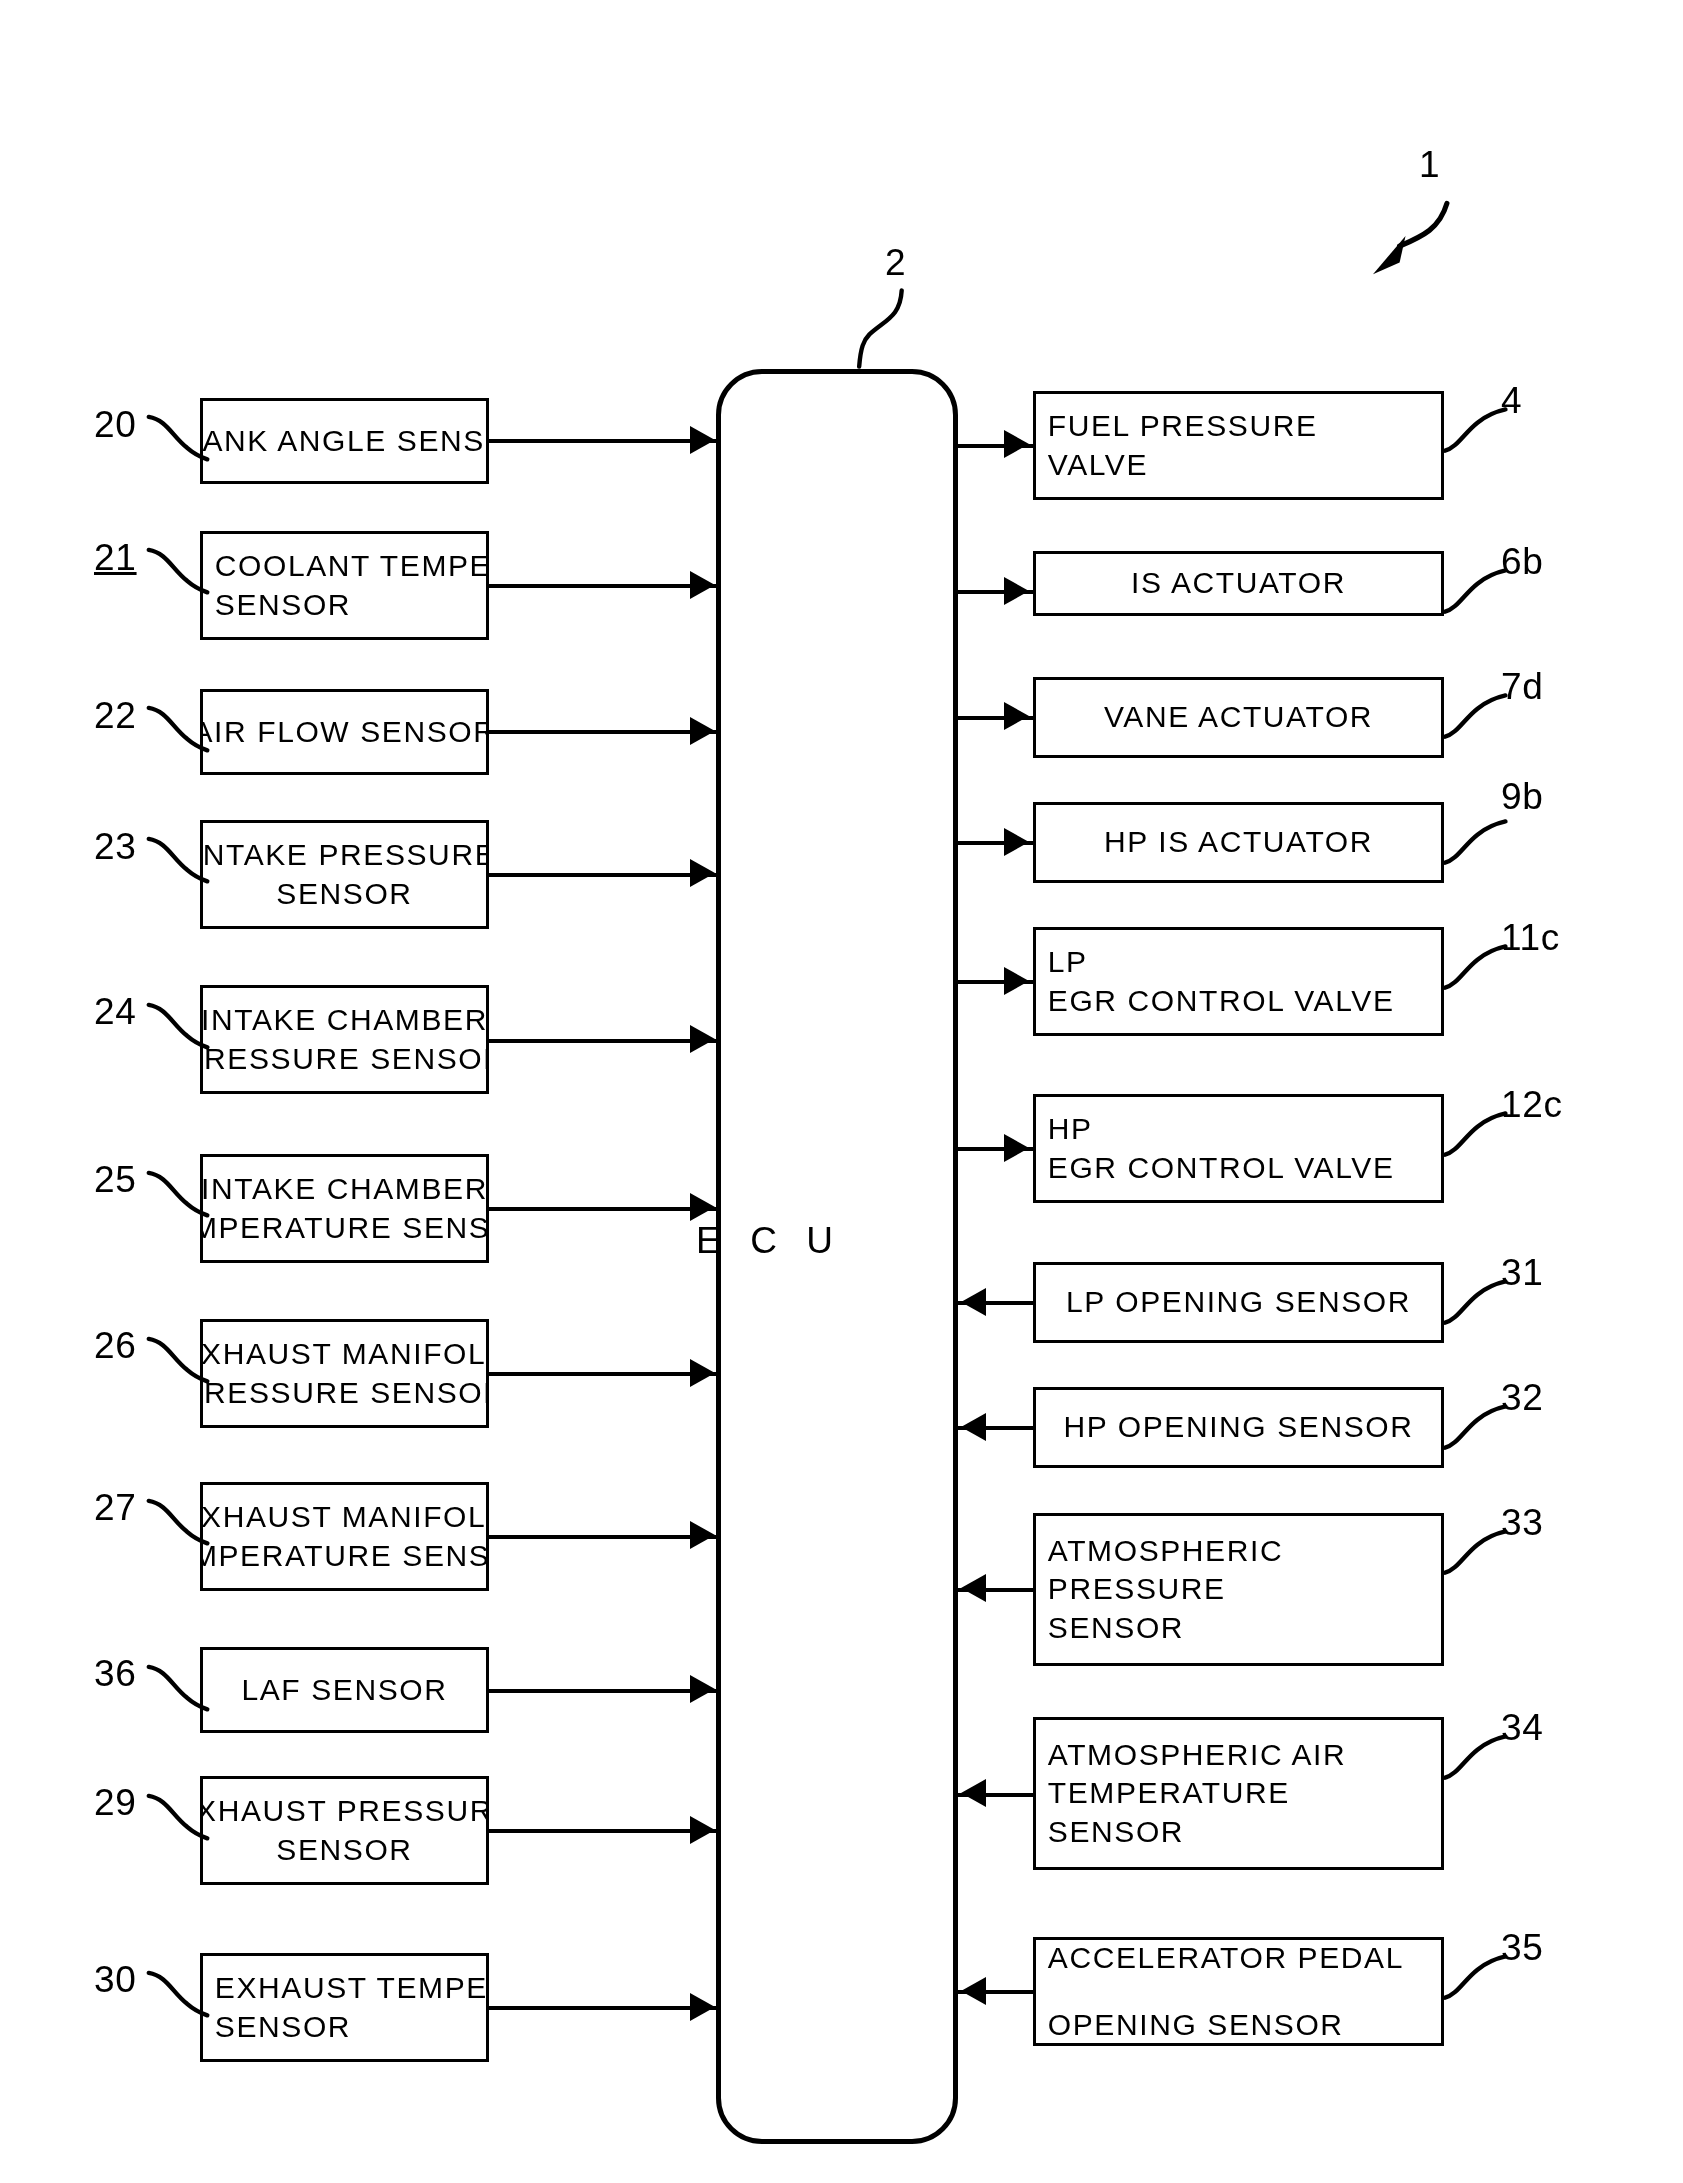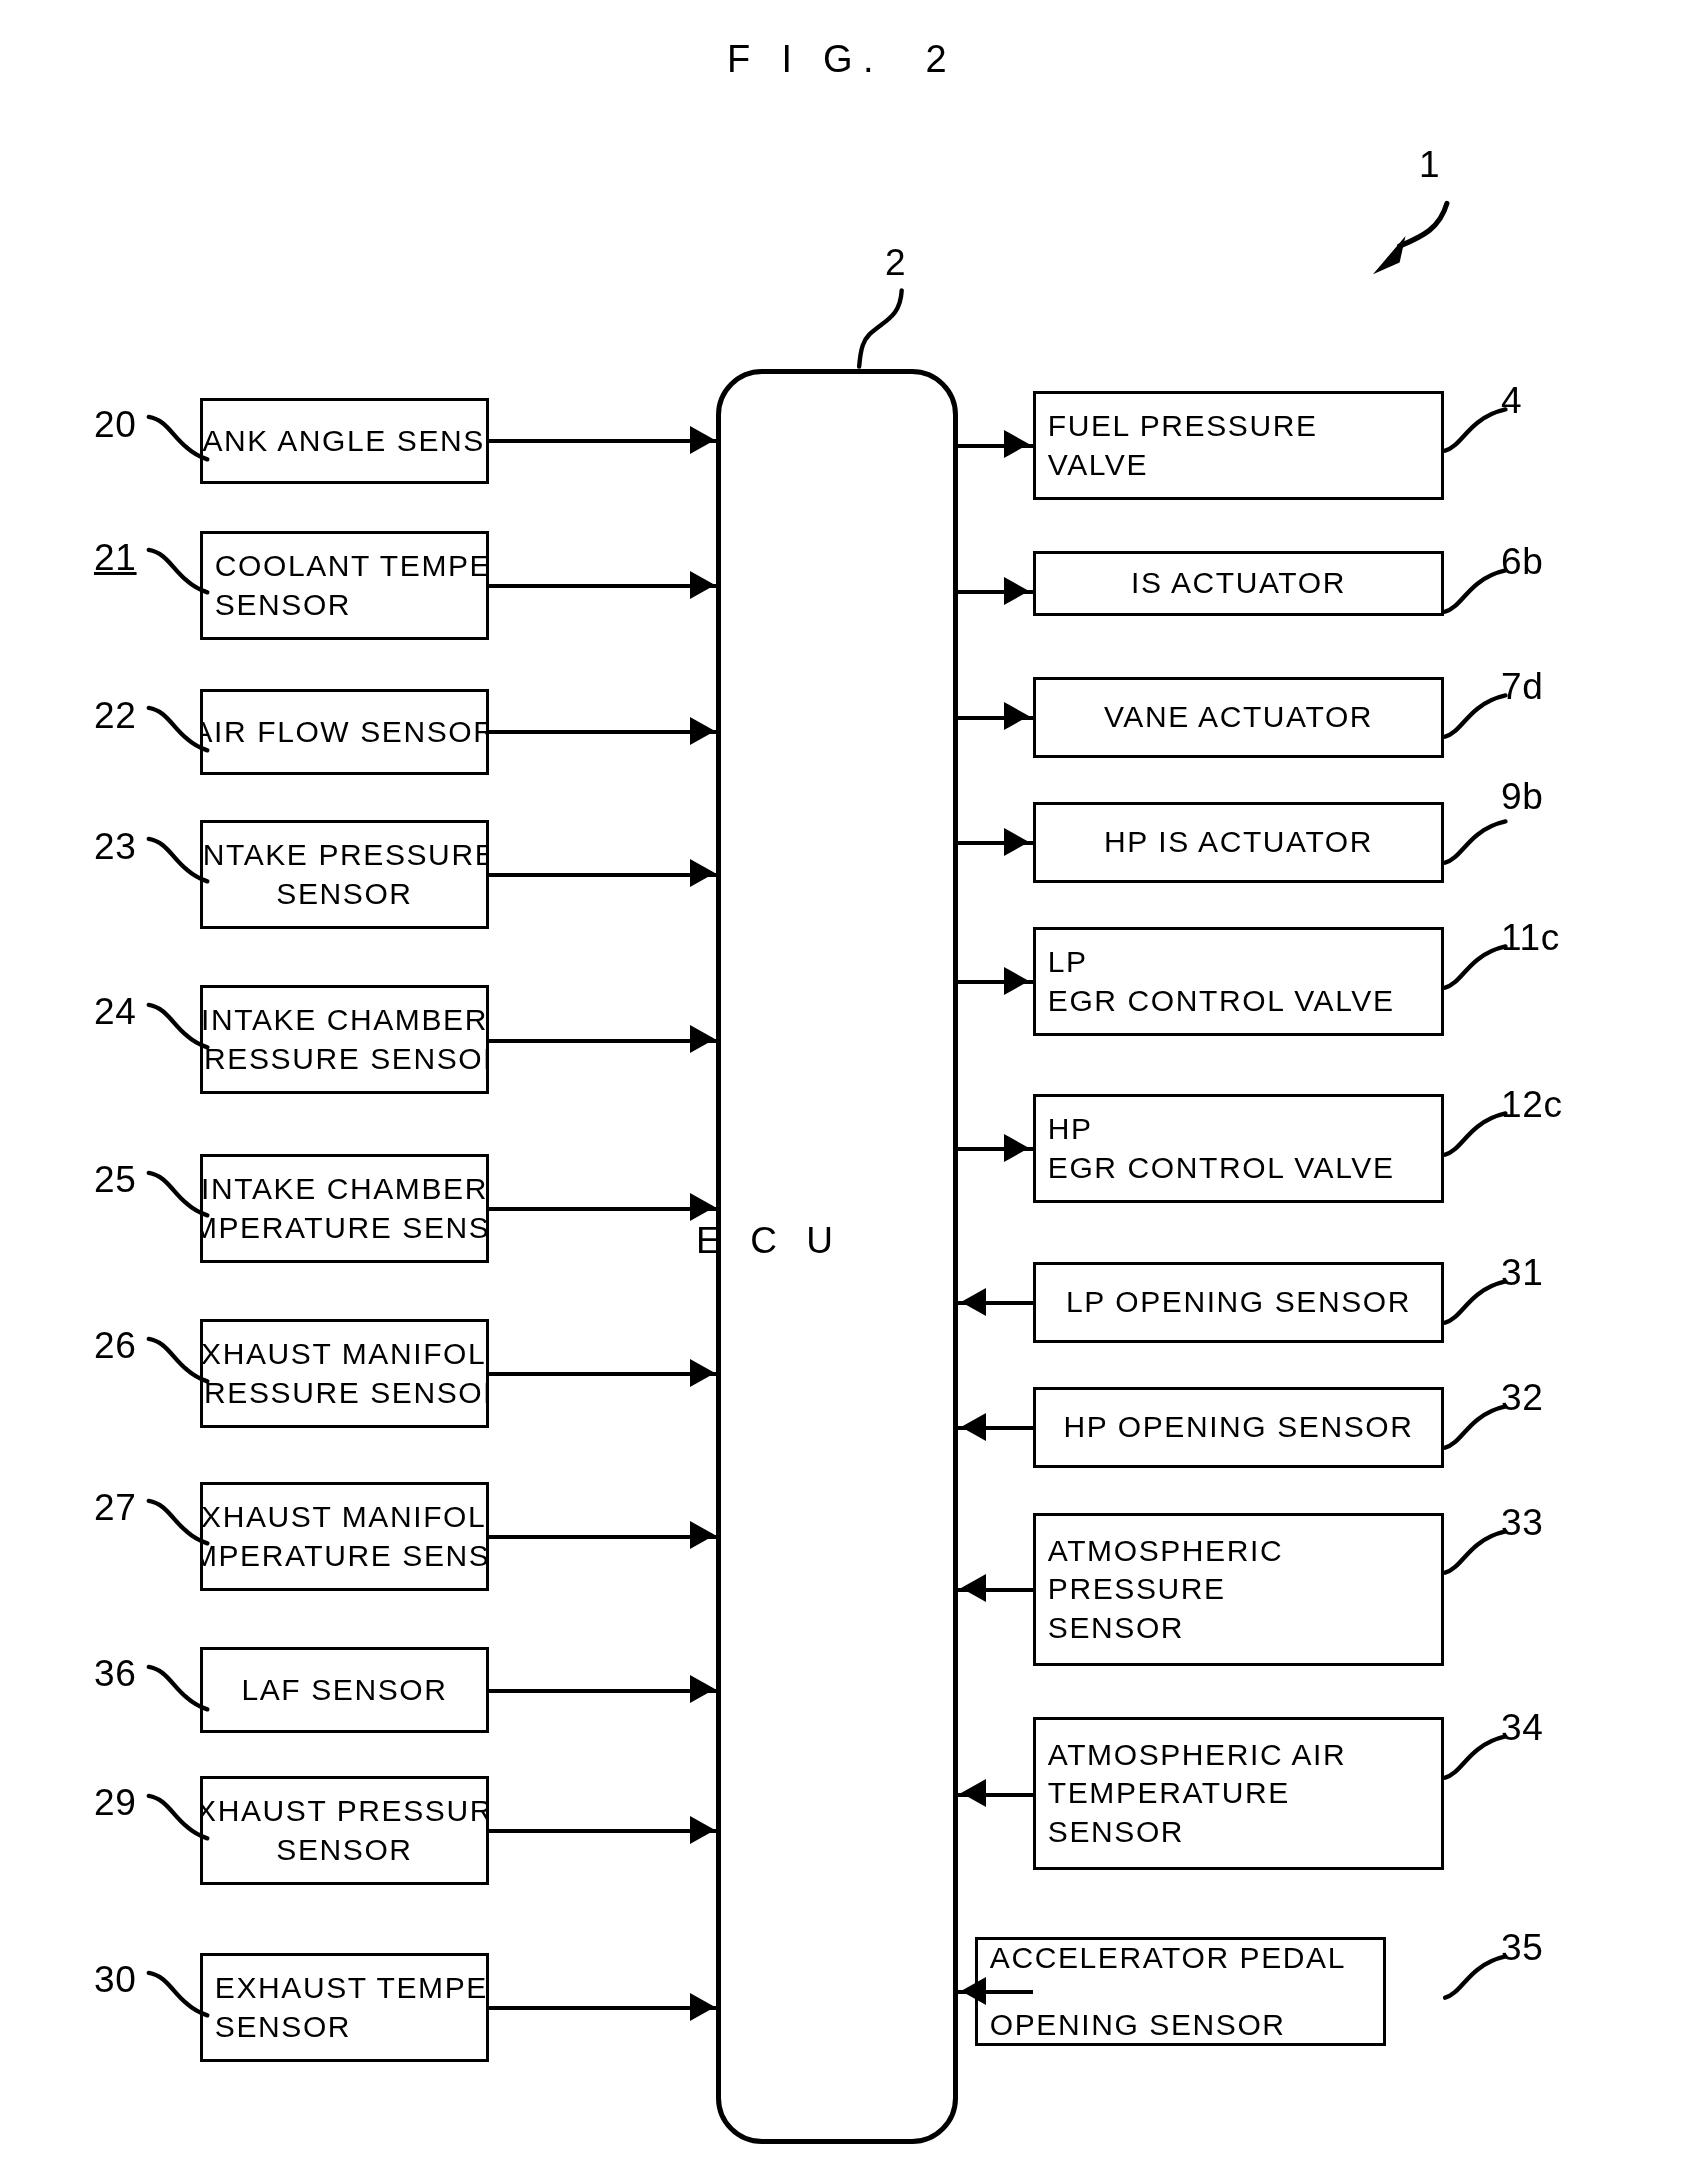--- a/index.html
+++ b/index.html
@@ -102,21 +102,20 @@
     font-weight: 400;
   }
   .ref-lead { position: absolute; overflow: visible; }
   .ref-lead svg { display: block; overflow: visible; }
 </style>
 </head>
 <body>
 
 <div id="figure">
 
-  <div class="fig-title">F I G.  2</div>
 
   <div class="ref" id="ref-1" style="left:1419px; top:144px;">1</div>
   <div class="ref-lead" style="left:1305px; top:190px; width:170px; height:111px;">
     <svg width="170" height="111" viewBox="0 0 230 150">
       <path d="M 192 18 C 182 52, 160 62, 128 76" stroke="#000" stroke-width="7" fill="none" stroke-linecap="round"></path>
       <path d="M 136 62 L 92 114 L 128 98 Z" fill="#000"></path>
     </svg>
   </div>
 
   <div class="ref" id="ref-2" style="left:885px; top:242px;">2</div>
@@ -371,21 +370,21 @@
         <div class="line">SENSOR</div>
       </div>
       <div class="hline" style="left: 958px; top: 1793px; width: 75px;"></div>
       <div class="arrow-left" style="left: 961px; top: 1779px;"></div>
       <div class="ref" style="left: 1501px; top: 1707px;">34</div>
       <div class="ref-lead" style="left: 1442px; top: 1732px; width: 68px; height: 53px;">
         <svg width="68" height="53" viewBox="0 0 92 72">
           <path d="M 4 62 C 20 58, 30 38, 48 24 C 58 16, 68 10, 86 6" stroke="#000" stroke-width="6" fill="none" stroke-linecap="round"></path>
         </svg>
       </div>
-      <div class="block left-text" style="left: 975px; top: 1937px; width: 411px; height: 109px; gap: 28px;">
+      <div class="block left-text" style="left: 1033px; top: 1937px; width: 411px; height: 109px; gap: 28px;">
         <div class="line">ACCELERATOR PEDAL</div>
         <div class="line">OPENING SENSOR</div>
       </div>
       <div class="hline" style="left: 958px; top: 1990px; width: 75px;"></div>
       <div class="arrow-left" style="left: 961px; top: 1977px;"></div>
       <div class="ref" style="left: 1501px; top: 1927px;">35</div>
       <div class="ref-lead" style="left: 1442px; top: 1952px; width: 68px; height: 53px;">
         <svg width="68" height="53" viewBox="0 0 92 72">
           <path d="M 4 62 C 20 58, 30 38, 48 24 C 58 16, 68 10, 86 6" stroke="#000" stroke-width="6" fill="none" stroke-linecap="round"></path>
         </svg>

